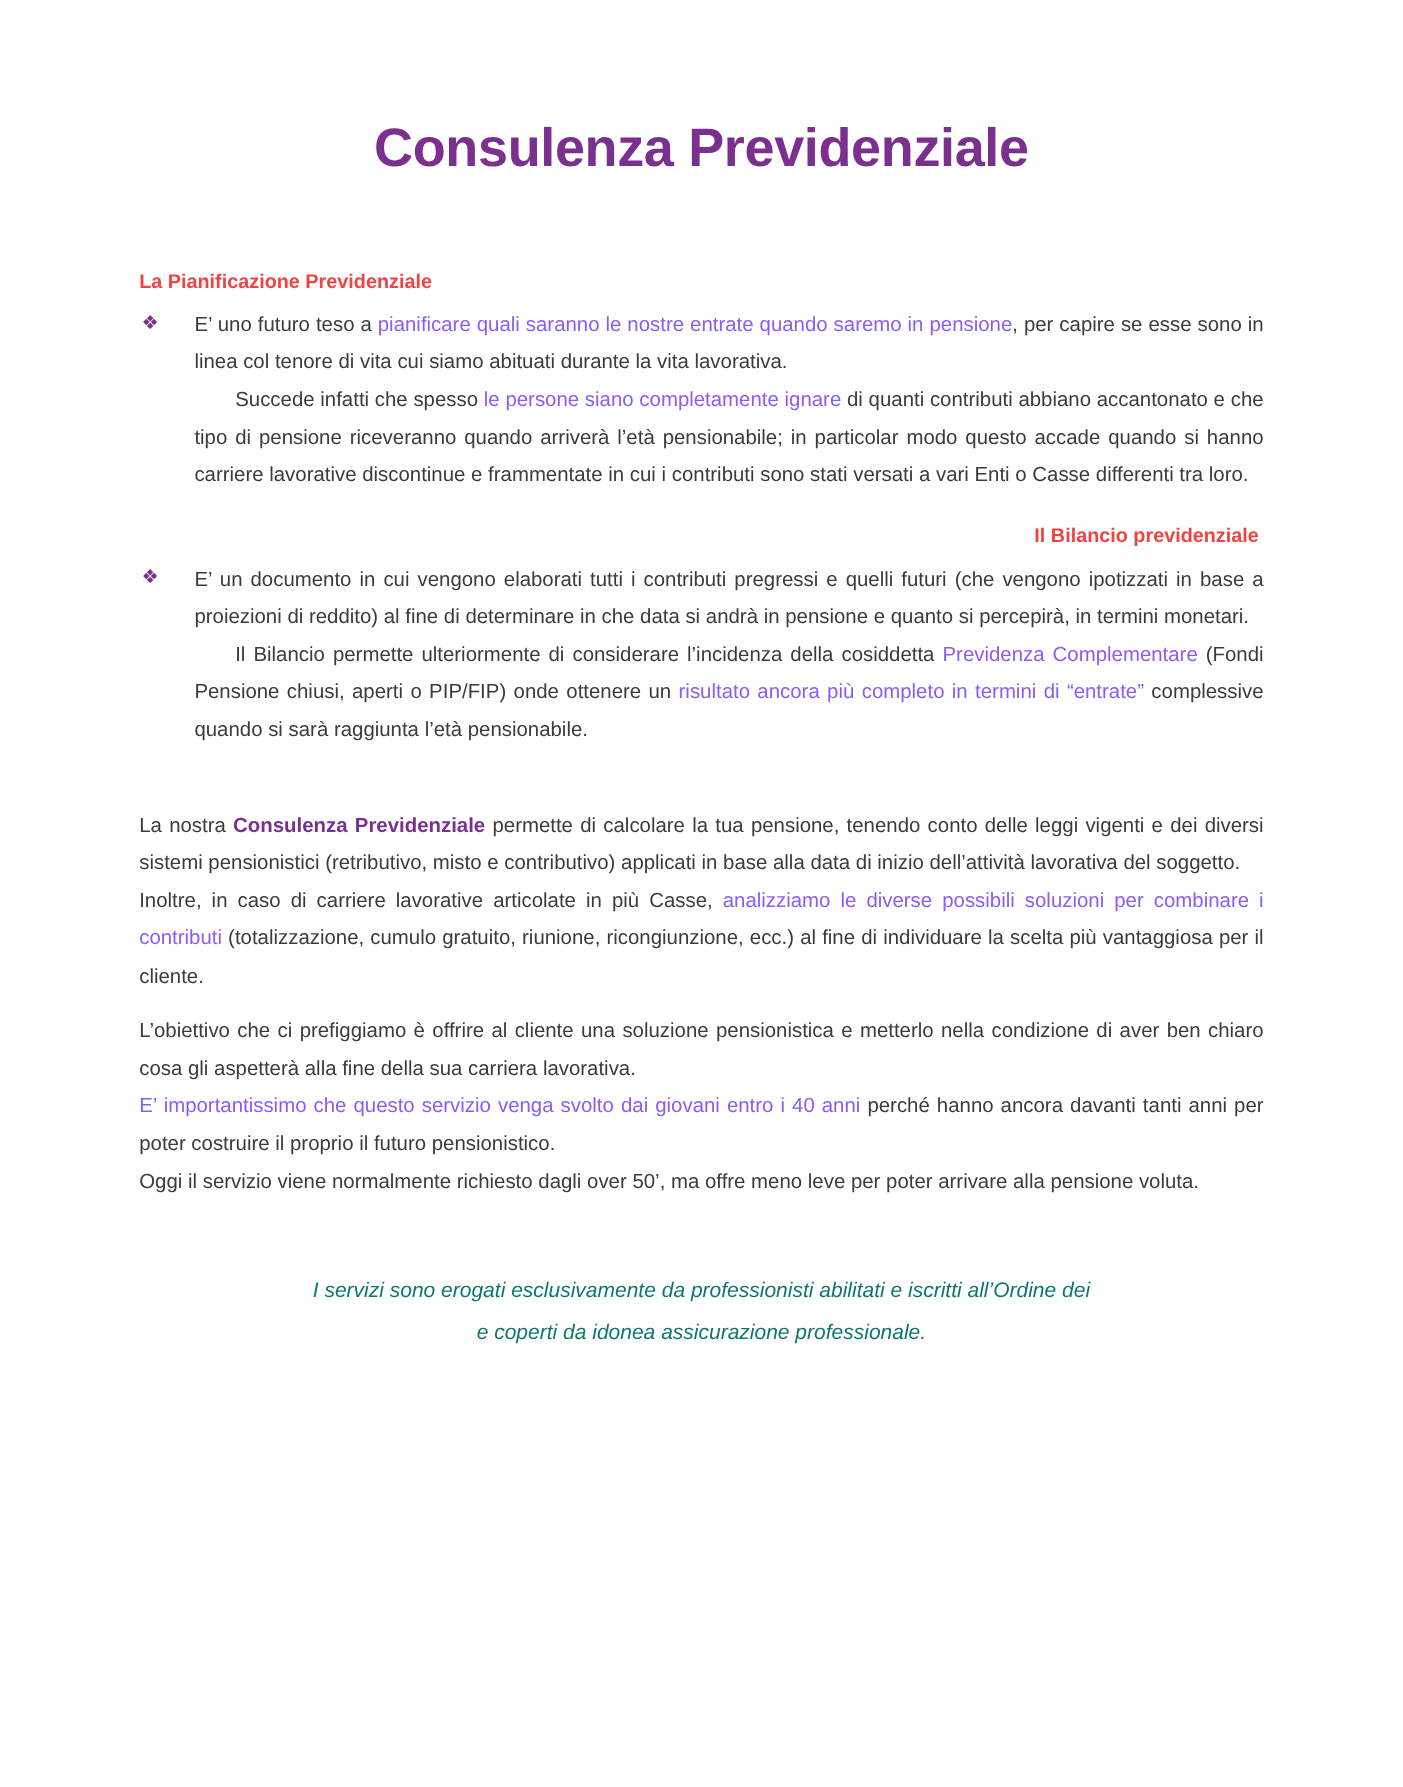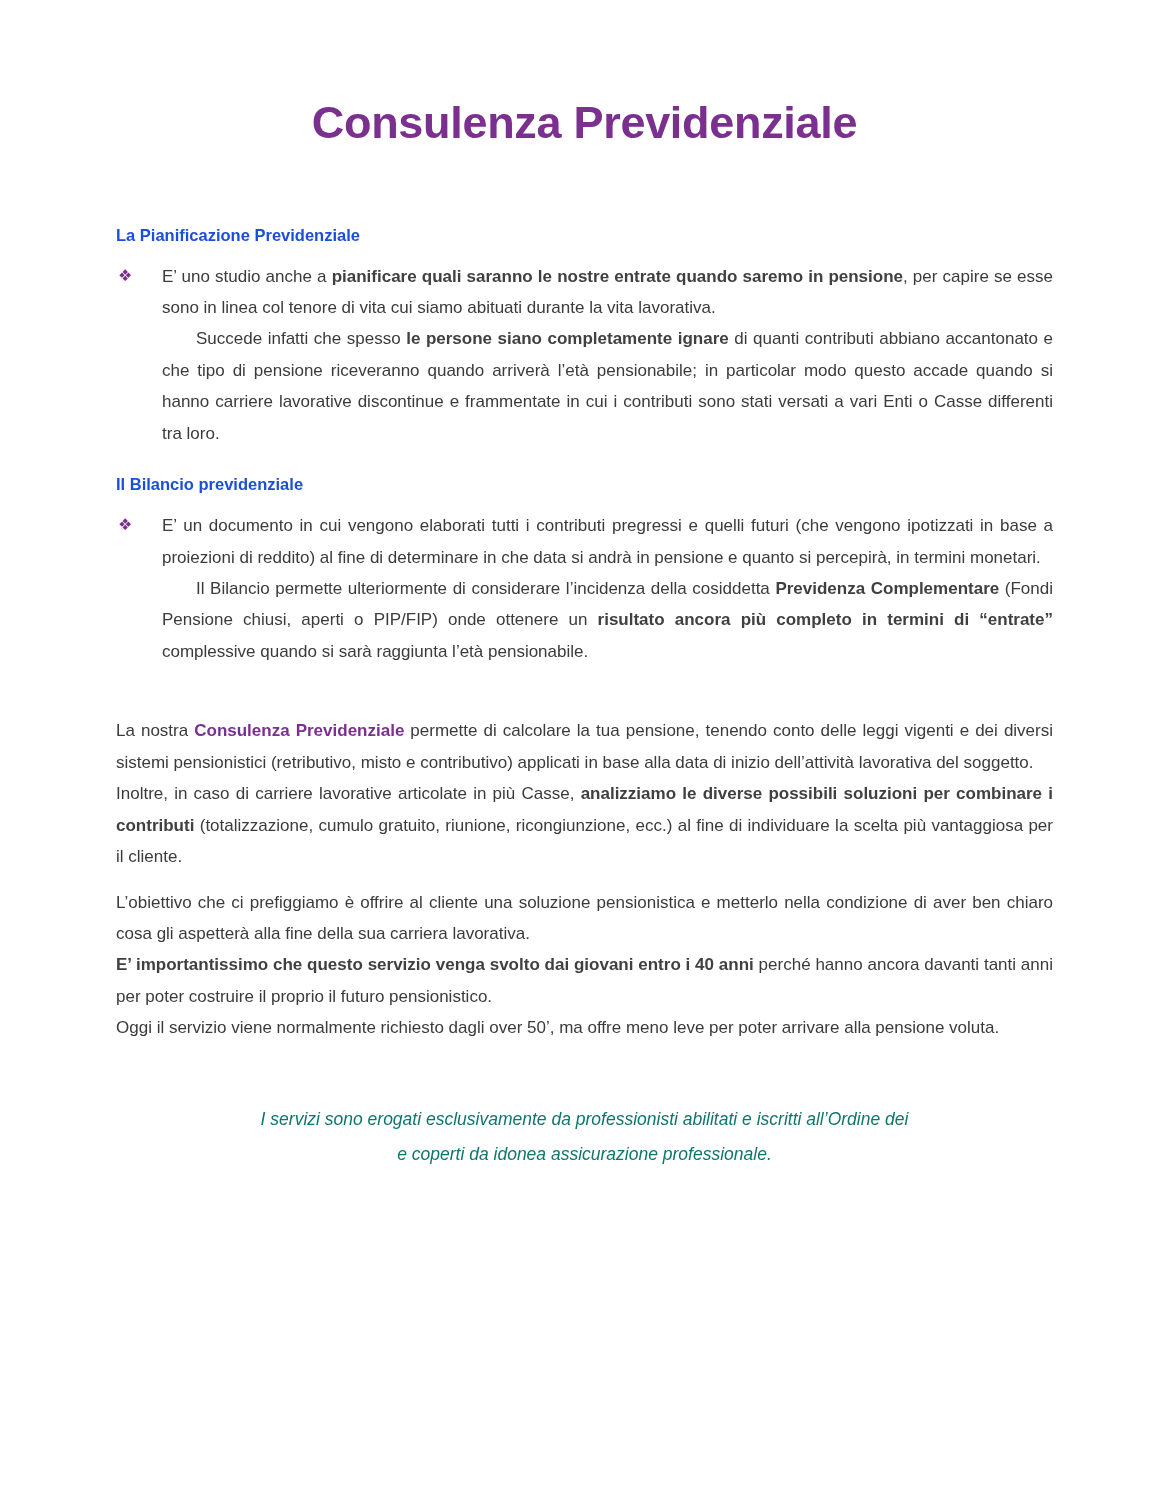--- a/index.html
+++ b/index.html
@@ -25,28 +25,28 @@
   .doc-title {
     text-align: center;
     color: #7b2f8f;
     font-size: 45px;
     font-weight: bold;
     letter-spacing: -0.3px;
     margin: 38px 0 0 0;
     line-height: 1.1;
   }
   .section-head {
-    color: #1d4ed8;
+    color: #ef4444;
     font-weight: bold;
     font-size: 16.5px;
-    margin: 16px;
+    margin: 4px;
     padding: 0;
   }
   .head-1 { margin-top: 78px; margin-left: 0px; }
-  .head-2 { margin-top: 26px; margin-left: 0px; }
+  .head-2 { margin-top: 26px; margin-left: 0px; text-align: right; }
 
   .bullet-block {
     display: flex;
     align-items: flex-start;
     margin-top: 10px;
   }
   .bullet-mark {
     color: #7b2f8f;
     font-size: 16px;
     line-height: 1.85;
@@ -59,21 +59,21 @@
     flex: 1 1 auto;
   }
   p {
     margin: 0;
     font-size: 17px;
     line-height: 1.85;
     color: #3b3b3b;
   }
   .justify { text-align: justify; text-align-last: left; }
   .indent-first { text-indent: 34px; }
-  b, .b { font-weight: bold; color: #404040; }
+  b, .b { font-weight: normal; color: #8b5cf6; }
   .purple-bold { color: #7b2f8f; font-weight: bold; }
 
   .body-block { margin-top: 48px; }
   .body-block p + p { margin-top: 0px; }
   .gap { margin-top: 14px; }
 
   .closing {
     margin-top: 58px;
     text-align: center;
     font-style: italic;
@@ -88,21 +88,21 @@
 
 <div class="page">
 
   <h1 class="doc-title">Consulenza Previdenziale</h1>
 
   <h2 class="section-head head-1">La Pianificazione Previdenziale</h2>
 
   <div class="bullet-block">
     <div class="bullet-mark">❖</div>
     <div class="bullet-body">
-      <p class="justify"><span>E’ uno studio anche a </span><b>pianificare quali saranno le nostre entrate quando saremo in pensione</b><span>, per capire se esse sono in linea col tenore di vita cui siamo abituati durante la vita lavorativa.</span></p>
+      <p class="justify"><span>E’ uno futuro teso a </span><b>pianificare quali saranno le nostre entrate quando saremo in pensione</b><span>, per capire se esse sono in linea col tenore di vita cui siamo abituati durante la vita lavorativa.</span></p>
       <p class="justify indent-first"><span>Succede infatti che spesso </span><b>le persone siano completamente ignare</b><span> di quanti contributi abbiano accantonato e che tipo di pensione riceveranno quando arriverà l’età pensionabile; in particolar modo questo accade quando si hanno carriere lavorative discontinue e frammentate in cui i contributi sono stati versati a vari Enti o Casse differenti tra loro.</span></p>
     </div>
   </div>
 
   <h2 class="section-head head-2">Il Bilancio previdenziale</h2>
 
   <div class="bullet-block">
     <div class="bullet-mark">❖</div>
     <div class="bullet-body">
       <p class="justify">E’ un documento in cui vengono elaborati tutti i contributi pregressi e quelli futuri (che vengono ipotizzati in base a proiezioni di reddito) al fine di determinare in che data si andrà in pensione e quanto si percepirà, in termini monetari.</p>

